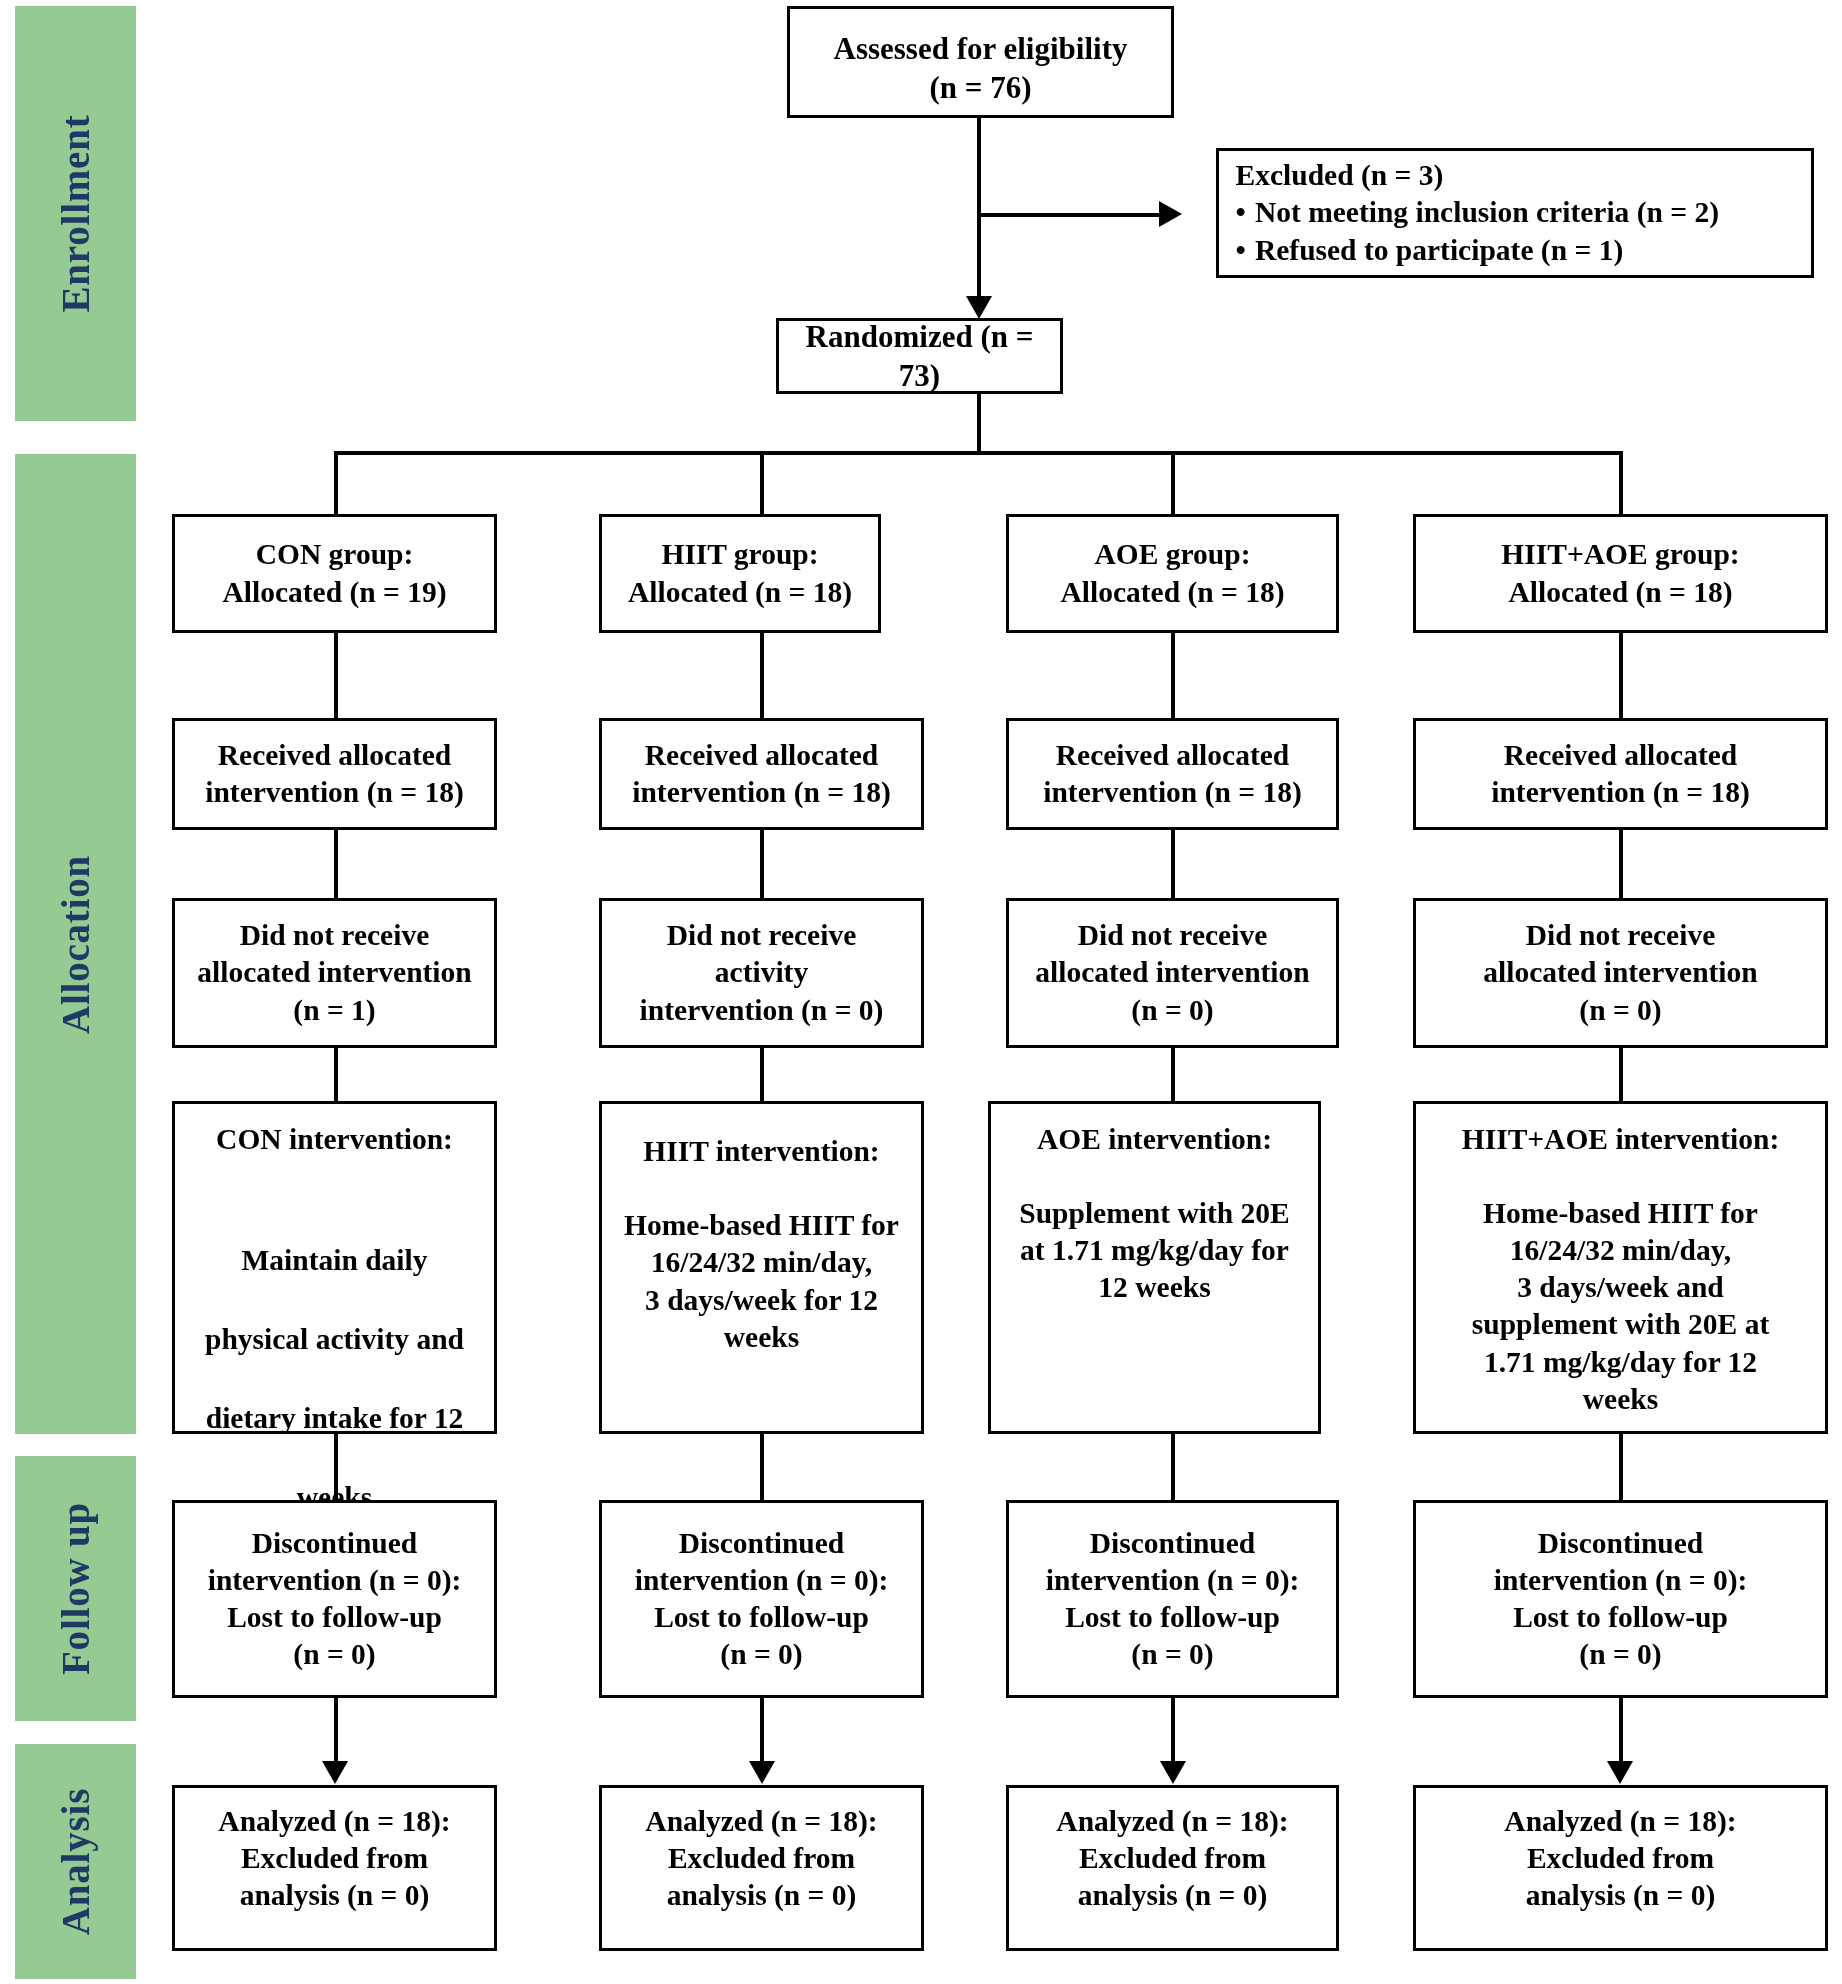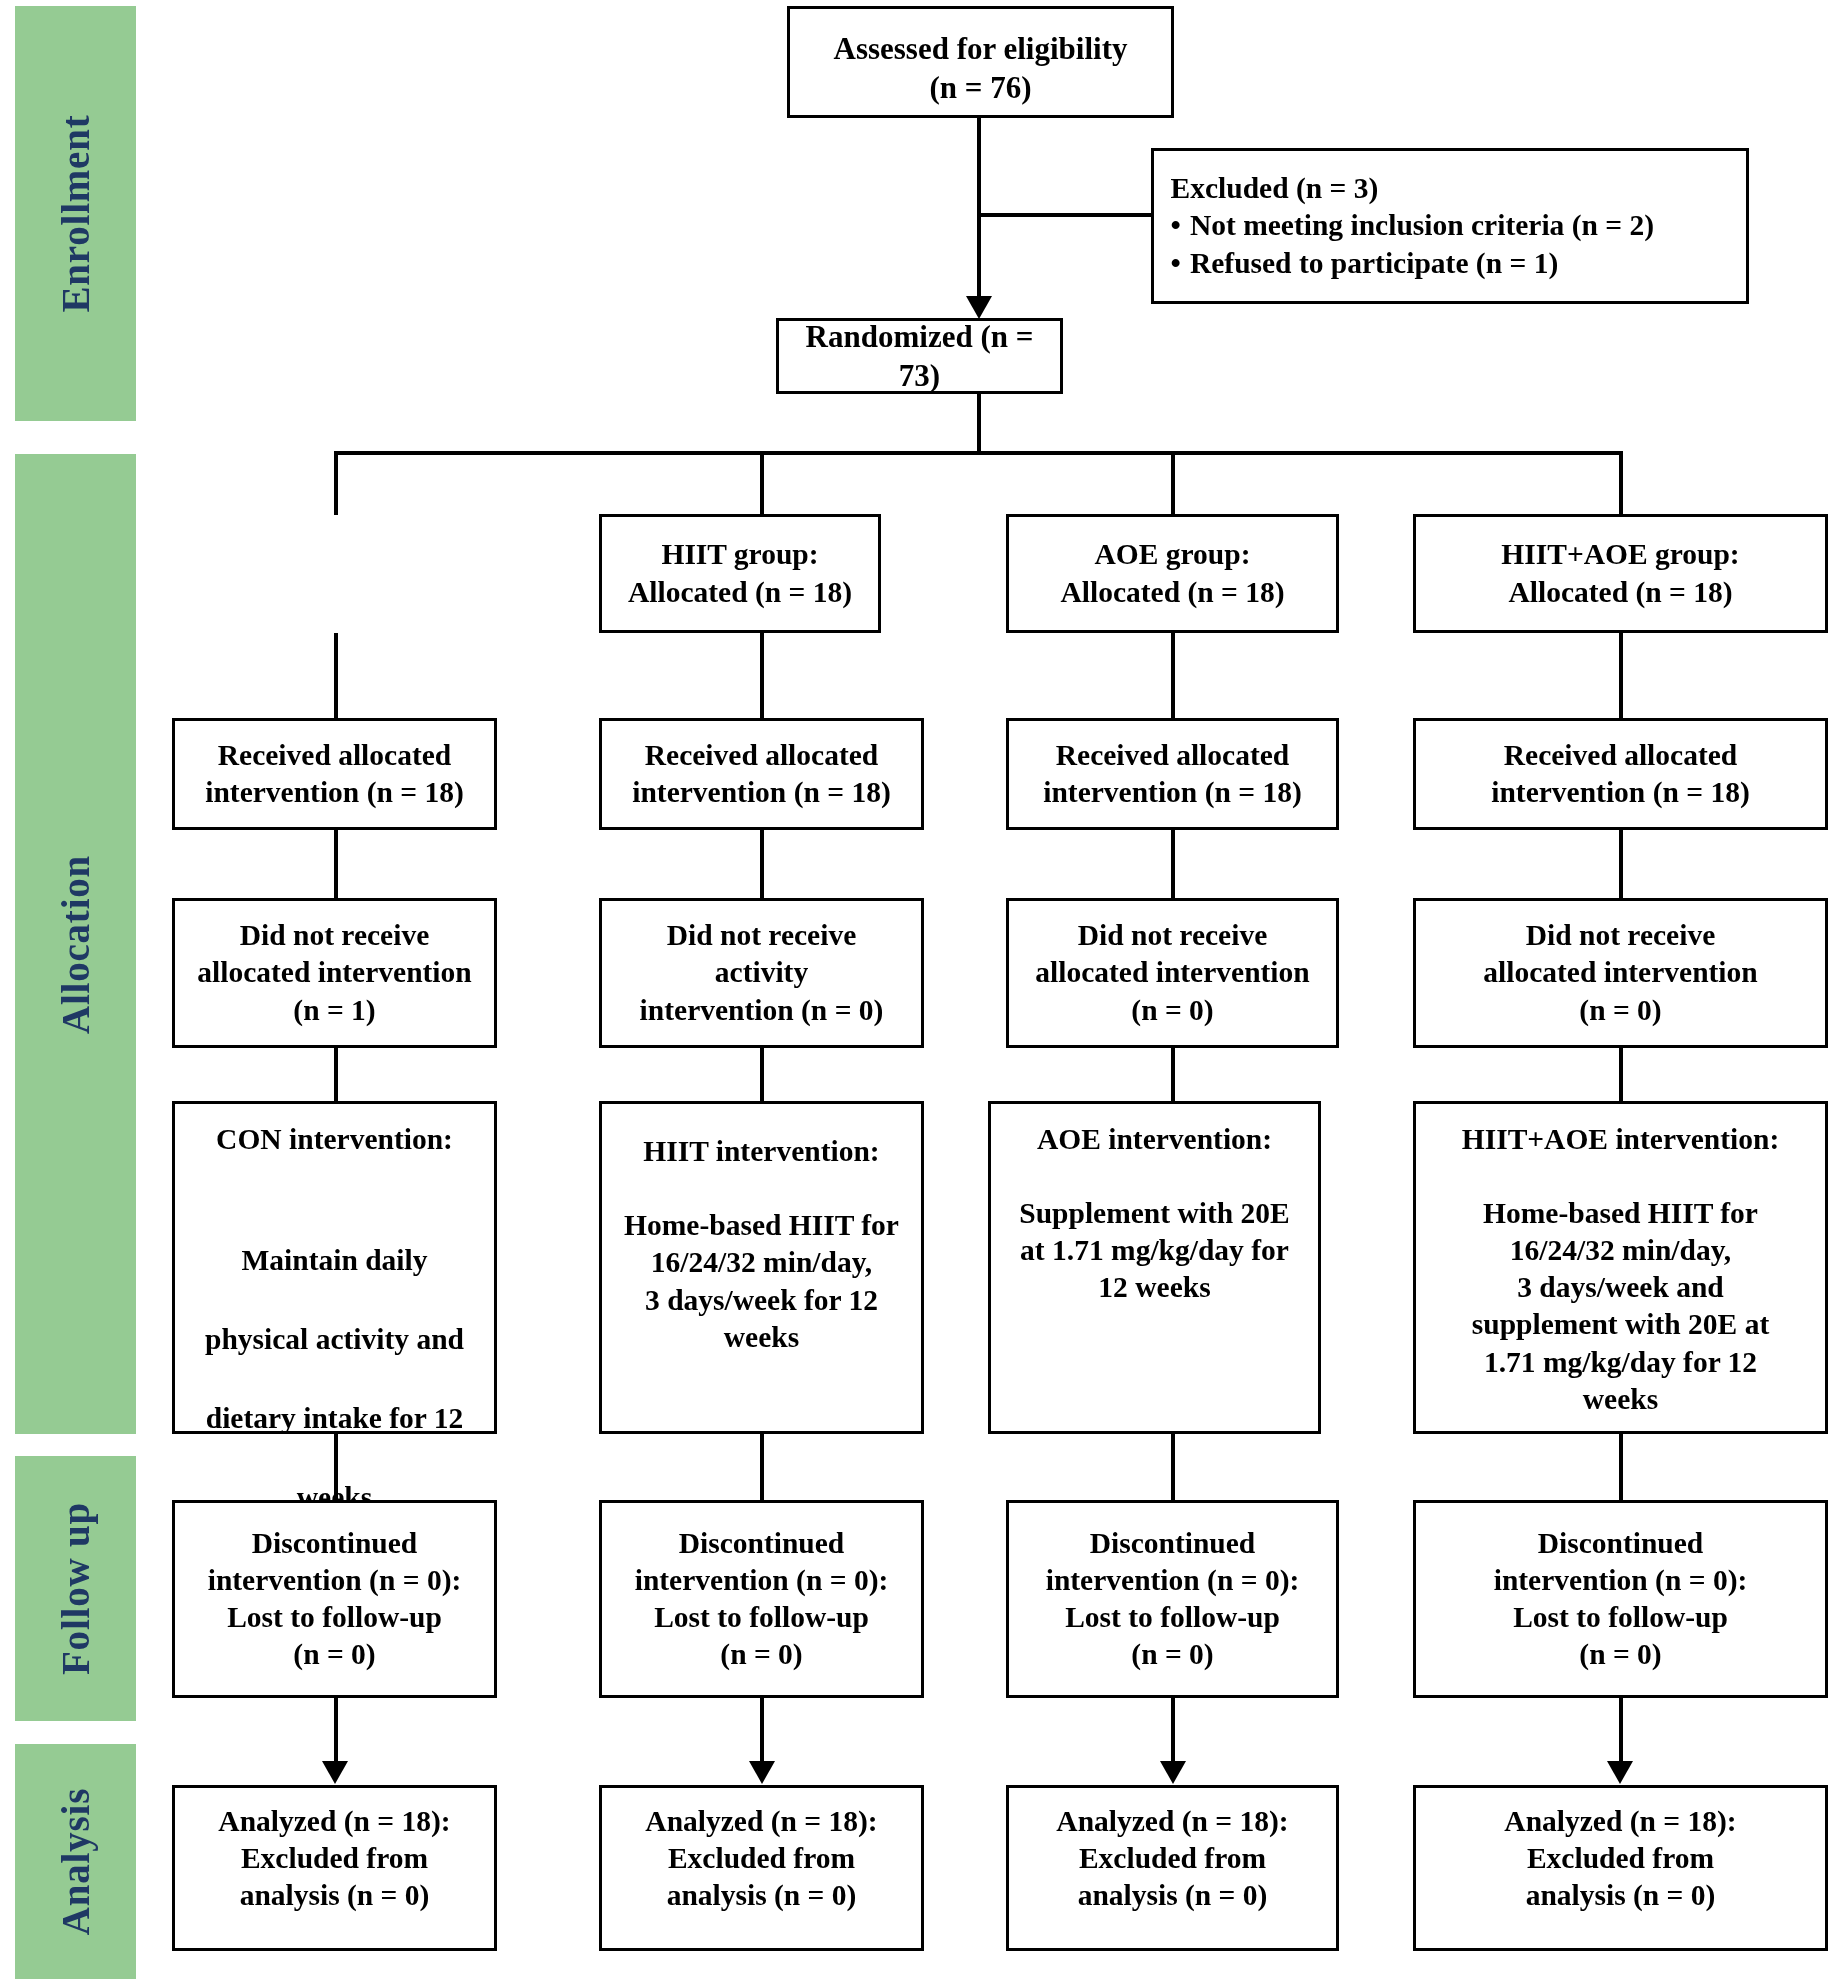--- a/index.html
+++ b/index.html
@@ -67,40 +67,44 @@
     <span class="ln">Assessed for eligibility</span>
     <span class="ln">(n = 76)</span>
   </div>
 
   <div class="ln-v" style="left:977px;top:118px;width:3.8px;height:179px;"></div>
   <div class="arrow-down" style="left:966px;top:296px;"></div>
 
   <div class="ln-h" style="left:977px;top:213px;width:185px;height:3.8px;"></div>
   <div class="arrow-right" style="left:1159px;top:201px;"></div>
 
-  <div class="box left center-v" style="left:1151px;top:148px;width:598px;height:156px;font-size:29.5px;justify-content:center;">
+  <div class="box left center-v" style="left:1216px;top:148px;width:598px;height:130px;font-size:29.5px;justify-content:center;">
     <span class="ln" style="display:block;">Excluded (n = 3)</span>
     <span class="ln">
       <span class="bullet">•</span>
       <span>Not meeting inclusion criteria (n = 2)</span>
     </span>
     <span class="ln">
       <span class="bullet">•</span>
       <span>Refused to participate (n = 1)</span>
     </span>
   </div>
 
   <div class="box center-v" style="left:776px;top:318px;width:287px;height:76px;font-size:31px;">
     <span class="ln">Randomized (n = 73)</span>
   </div>
 
   <div class="ln-v" style="left:977px;top:394px;width:3.8px;height:60px;"></div>
   <div class="ln-h" style="left:334px;top:451px;width:1289px;height:3.8px;"></div>
 
   <div class="ln-v" style="left:334px;top:451px;width:3.8px;height:64px;"></div>
+  <div class="box center-v" style="left:172px;top:514px;width:325px;height:119px;font-size:29.5px;">
+    <span class="ln">CON group:</span>
+    <span class="ln">Allocated (n = 19)</span>
+  </div>
   <div class="ln-v" style="left:334px;top:633px;width:3.8px;height:85px;"></div>
   <div class="box center-v" style="left:172px;top:718px;width:325px;height:112px;font-size:29.5px;">
     <span class="ln">Received allocated</span>
     <span class="ln">intervention (n = 18)</span>
   </div>
   <div class="ln-v" style="left:334px;top:830px;width:3.8px;height:68px;"></div>
   <div class="box center-v" style="left:172px;top:898px;width:325px;height:150px;font-size:29.5px;">
     <span class="ln">Did not receive</span>
     <span class="ln">allocated intervention</span>
     <span class="ln">(n = 1)</span>

